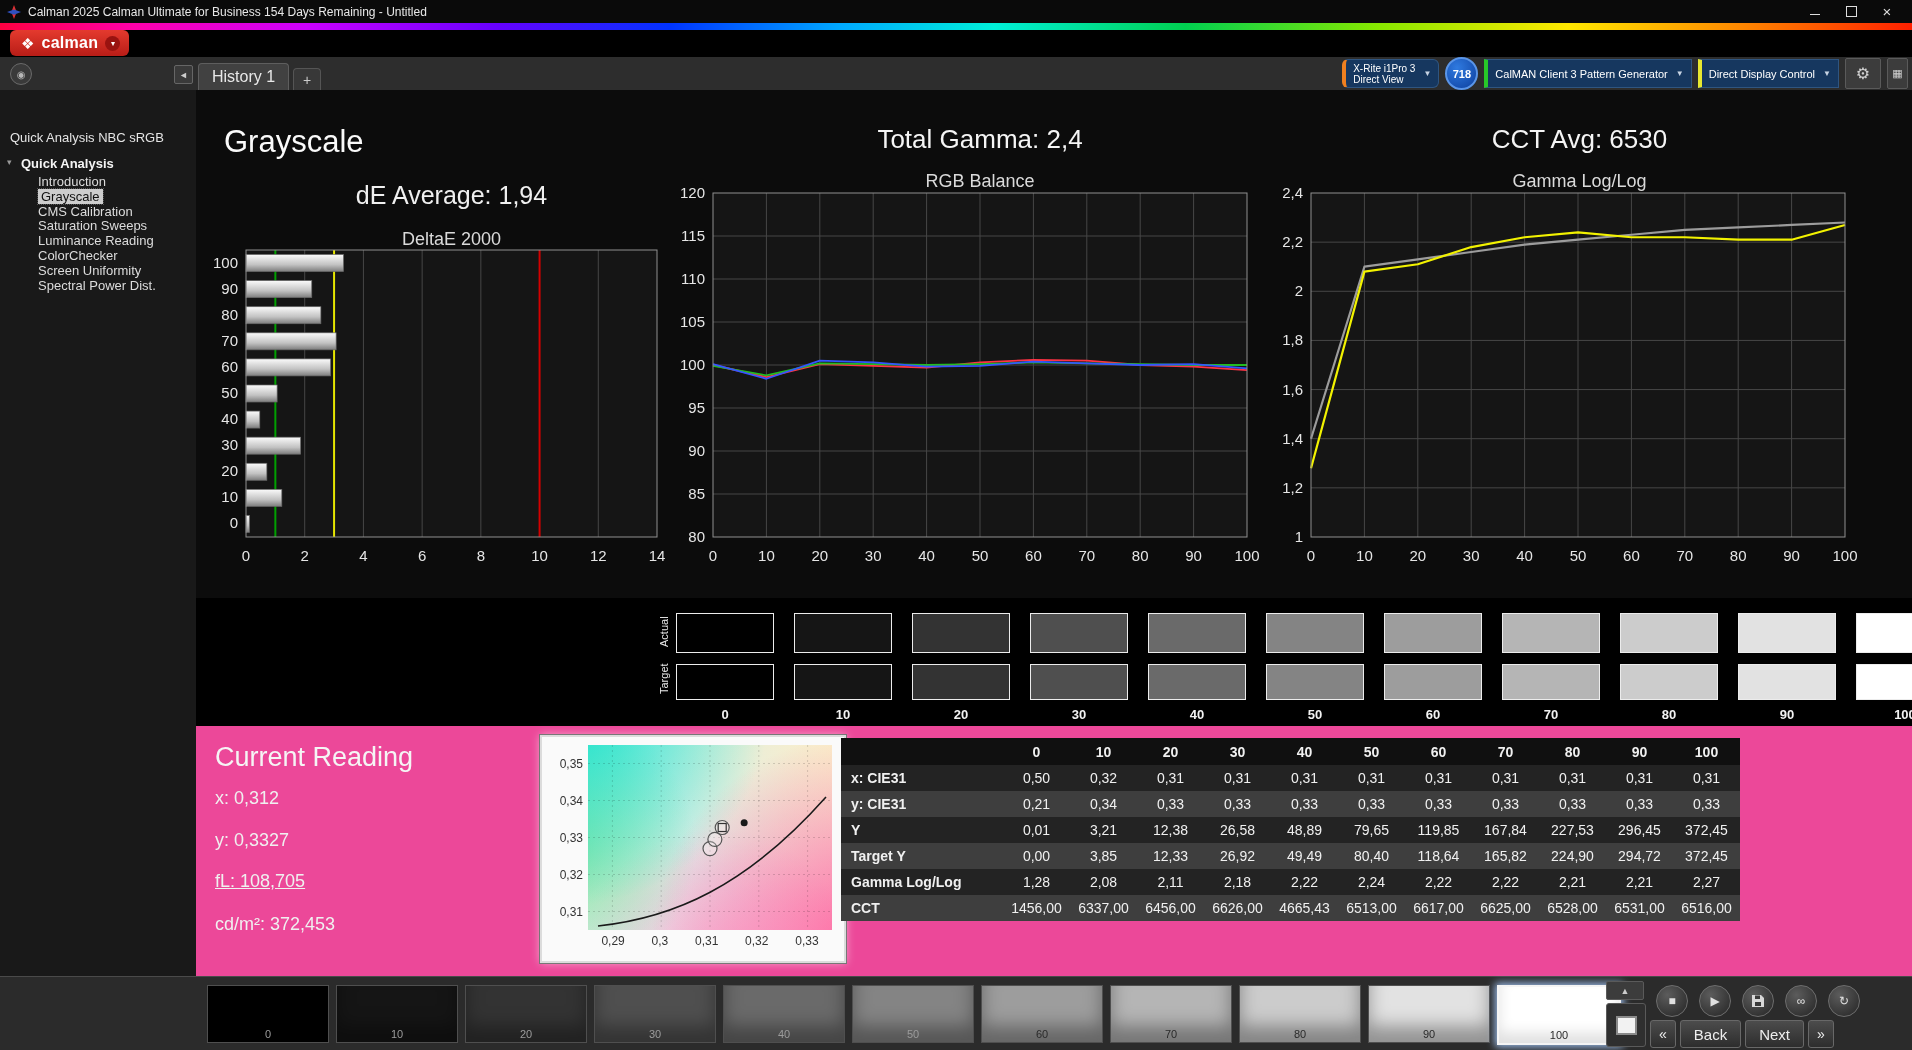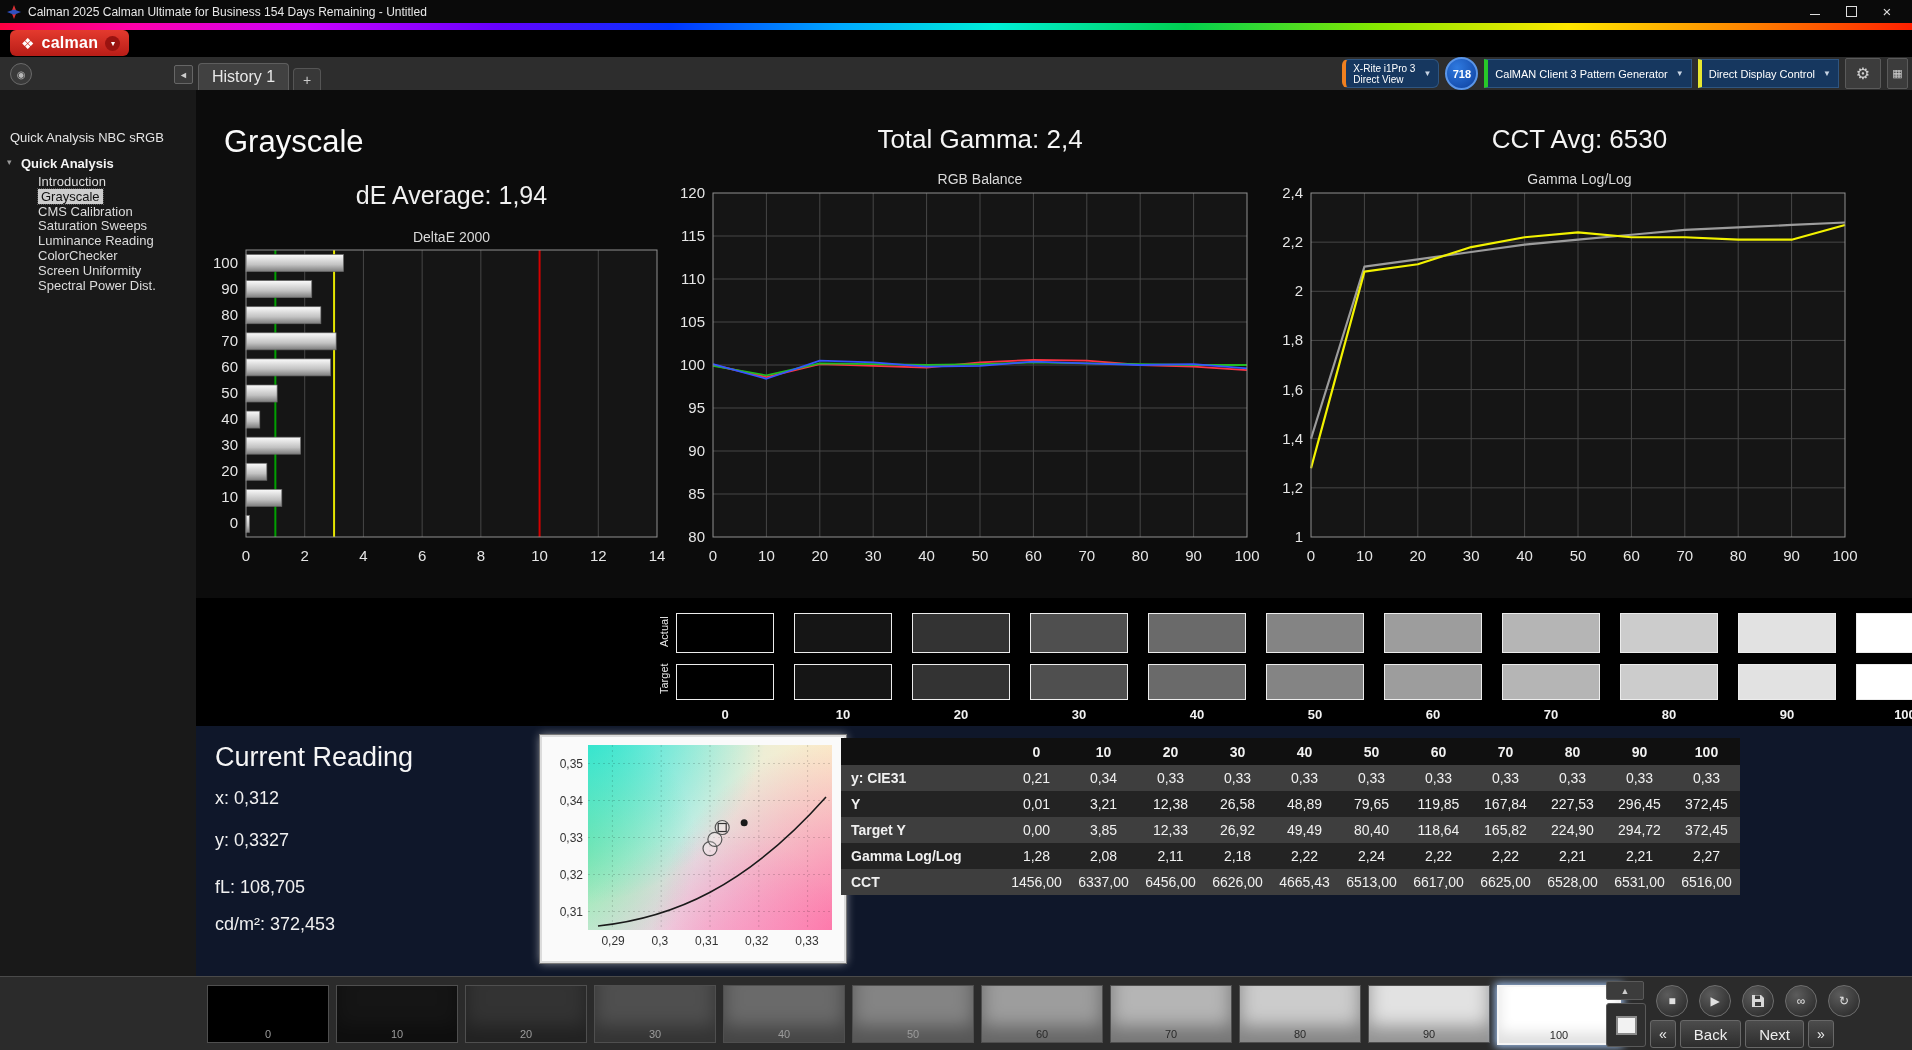--- a/index.html
+++ b/index.html
@@ -64,21 +64,21 @@
   .tree-item{font-size:13px;color:#dcdcdc;padding:0 4px 0 38px;line-height:14.8px;white-space:nowrap;}
   .tree-item .sel{background:#cdcdcd;color:#101010;outline:1px dotted #555;padding:0 3px;}
 
   
   .charts-area{position:absolute;left:196px;top:90px;right:0;height:508px;background:#0c0c0c;}
   .page-title{position:absolute;left:224px;top:124px;font-size:31px;color:#fafafa;}
   .de-average{position:absolute;left:246px;top:181px;width:411px;text-align:center;font-size:25px;color:#f0f0f0;}
   .chart-title{position:absolute;font-size:26px;color:#f5f5f5;text-align:center;}
   .gamma-title{left:713px;top:124px;width:534px;}
   .cct-title{left:1311px;top:124px;width:537px;}
-  .chart-subtitle{position:absolute;font-size:14px;color:#dadada;text-align:center;}
+  .chart-subtitle{position:absolute;font-size:18px;color:#dadada;text-align:center;}
   .de-sub{left:246px;top:229px;width:411px;}
   .rgb-sub{left:713px;top:171px;width:534px;}
   .loglog-sub{left:1311px;top:171px;width:537px;}
   .chart-svg{position:absolute;}
   #svg-de{left:190px;top:236px;}
   #svg-rgb{left:661px;top:179px;}
   #svg-gamma{left:1259px;top:179px;}
 
   
   .swatch-strip{position:absolute;left:196px;right:0;top:598px;height:128px;background:#000;}
@@ -88,24 +88,24 @@
   .vlabel.actual{height:38px;}
   .vlabel.target{height:34px;margin-top:11px;}
   #swatch-cols{display:flex;}
   .swatch-col{width:98px;margin-right:20px;}
   .swatch{border:1px solid #ececec;}
   .swatch.actual{height:38px;}
   .swatch.target{height:34px;margin-top:11px;}
   .swatch-num{text-align:center;margin-top:7px;font-size:13px;font-weight:bold;color:#f2f2f2;}
 
   
-  .bottom-panel{position:absolute;left:196px;right:0;top:726px;height:250px;background:#0f172a;}
+  .bottom-panel{position:absolute;left:196px;right:0;top:726px;height:250px;background:#ec4899;}
   .cr-title{position:absolute;left:19px;top:16px;font-size:27px;color:#f5f5f5;}
   .cr-line{position:absolute;left:19px;font-size:18px;color:#f0f0f0;}
-  .cr-x{top:62px;}.cr-y{top:104px;}.cr-fl{top:151px;}.cr-cdm2{top:188px;}
+  .cr-x{top:62px;}.cr-y{top:104px;}.cr-fl{top:145px;text-decoration:underline;}.cr-cdm2{top:188px;}
 
   .cie-panel{position:absolute;left:344px;top:9px;width:302px;height:224px;background:#fafafa;
              border:2px solid #dcdcdc;outline:1px solid #777;box-shadow:0 0 9px rgba(255,255,255,.55);}
   .cie-plot{position:absolute;left:46px;top:8px;width:244px;height:185px;
     background:
       radial-gradient(circle at 112% 108%, rgba(255,70,140,.8), rgba(255,70,140,0) 62%),
       radial-gradient(circle at -8% -22%, rgba(0,226,205,.9), rgba(0,226,205,0) 58%),
       radial-gradient(circle at -14% 55%, rgba(96,222,128,.7), rgba(96,222,128,0) 48%),
       radial-gradient(circle at 52% 122%, rgba(255,140,198,.55), rgba(255,140,198,0) 55%),
       radial-gradient(circle at 108% -8%, rgba(255,238,196,.95), rgba(255,238,196,0) 62%),
@@ -492,20 +492,34 @@
             <th>40</th>
             <th>50</th>
             <th>60</th>
             <th>70</th>
             <th>80</th>
             <th>90</th>
             <th>100</th>
           </tr>
         </thead>
         <tbody>
+          <tr class="odd">
+            <th class="row-label">x: CIE31</th>
+            <td>0,50</td>
+            <td>0,32</td>
+            <td>0,31</td>
+            <td>0,31</td>
+            <td>0,31</td>
+            <td>0,31</td>
+            <td>0,31</td>
+            <td>0,31</td>
+            <td>0,31</td>
+            <td>0,31</td>
+            <td>0,31</td>
+          </tr>
           <tr class="even">
             <th class="row-label">y: CIE31</th>
             <td>0,21</td>
             <td>0,34</td>
             <td>0,33</td>
             <td>0,33</td>
             <td>0,33</td>
             <td>0,33</td>
             <td>0,33</td>
             <td>0,33</td>

